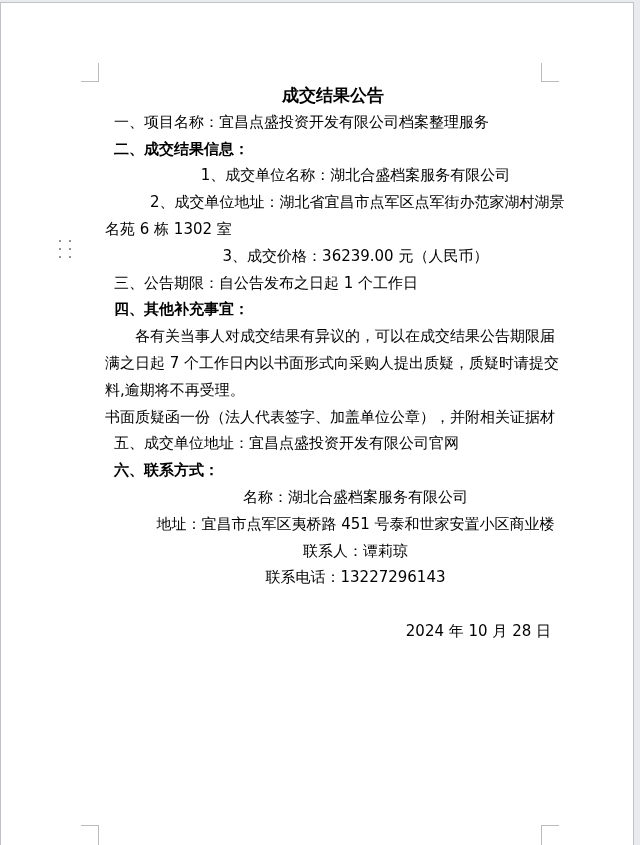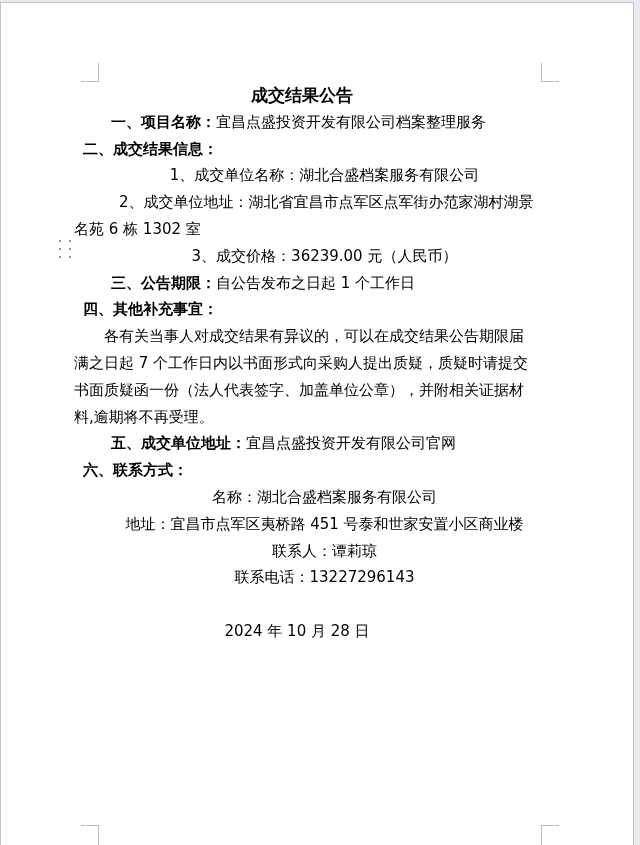--- a/index.html
+++ b/index.html
@@ -21,32 +21,32 @@
   .mark.br{left:540px;top:822px;width:17px;height:23px;border-left-width:1px;border-top-width:1px;}
   
   .handle{
     position:absolute;left:58px;top:237px;
     display:grid;grid-template-columns:2px 2px;grid-template-rows:2px 2px 2px;
     column-gap:8px;row-gap:6px;
   }
   .handle i{display:block;width:2px;height:2px;background:#8f9396;}
   
   .content{
-    position:absolute;left:73px;top:79px;width:456px;
+    position:absolute;left:104px;top:79px;width:456px;
     font-size:15px;line-height:26.8px;
   }
   .content p{margin:0;white-space:nowrap;}
   .title{font-size:17px;font-weight:bold;text-align:center;white-space:nowrap;}
   .h{font-weight:bold;padding-left:9px;}
-  .h .lbl{font-weight:bold;margin-left:28px;}
+  .h .lbl{font-weight:normal;}
   .h .txt{font-weight:normal;}
   .sub{padding-left:45px;text-align:center;}
   .body-first{padding-left:30px;}
   .cont{padding-left:0;}
-  .date{text-align:center;padding-right:10px;margin-top:26.8px !important;}
+  .date{text-align:right;padding-right:10px;margin-top:26.8px !important;}
 </style>
 </head>
 <body>
 
 <div class="page">
 
   <div class="mark tl"></div>
   <div class="mark tr"></div>
   <div class="mark bl"></div>
   <div class="mark br"></div>
@@ -74,22 +74,22 @@
     <p class="cont">名苑 6 栋 1302 室</p>
 
     <p class="sub">3、成交价格：36239.00 元（人民币）</p>
 
     <p class="h"><span class="lbl">三、公告期限：</span><span class="txt">自公告发布之日起 1 个工作日</span></p>
 
     <p class="h">四、其他补充事宜：</p>
 
     <p class="body-first">各有关当事人对成交结果有异议的，可以在成交结果公告期限届</p>
     <p class="cont">满之日起 7 个工作日内以书面形式向采购人提出质疑，质疑时请提交</p>
+    <p class="cont">料,逾期将不再受理。</p>
     <p class="cont">书面质疑函一份（法人代表签字、加盖单位公章），并附相关证据材</p>
-    <p class="cont">料,逾期将不再受理。</p>
 
     <p class="h"><span class="lbl">五、成交单位地址：</span><span class="txt">宜昌点盛投资开发有限公司官网</span></p>
 
     <p class="h">六、联系方式：</p>
 
     <p class="sub">名称：湖北合盛档案服务有限公司</p>
     <p class="sub">地址：宜昌市点军区夷桥路 451 号泰和世家安置小区商业楼</p>
     <p class="sub">联系人：谭莉琼</p>
     <p class="sub">联系电话：13227296143</p>
 

